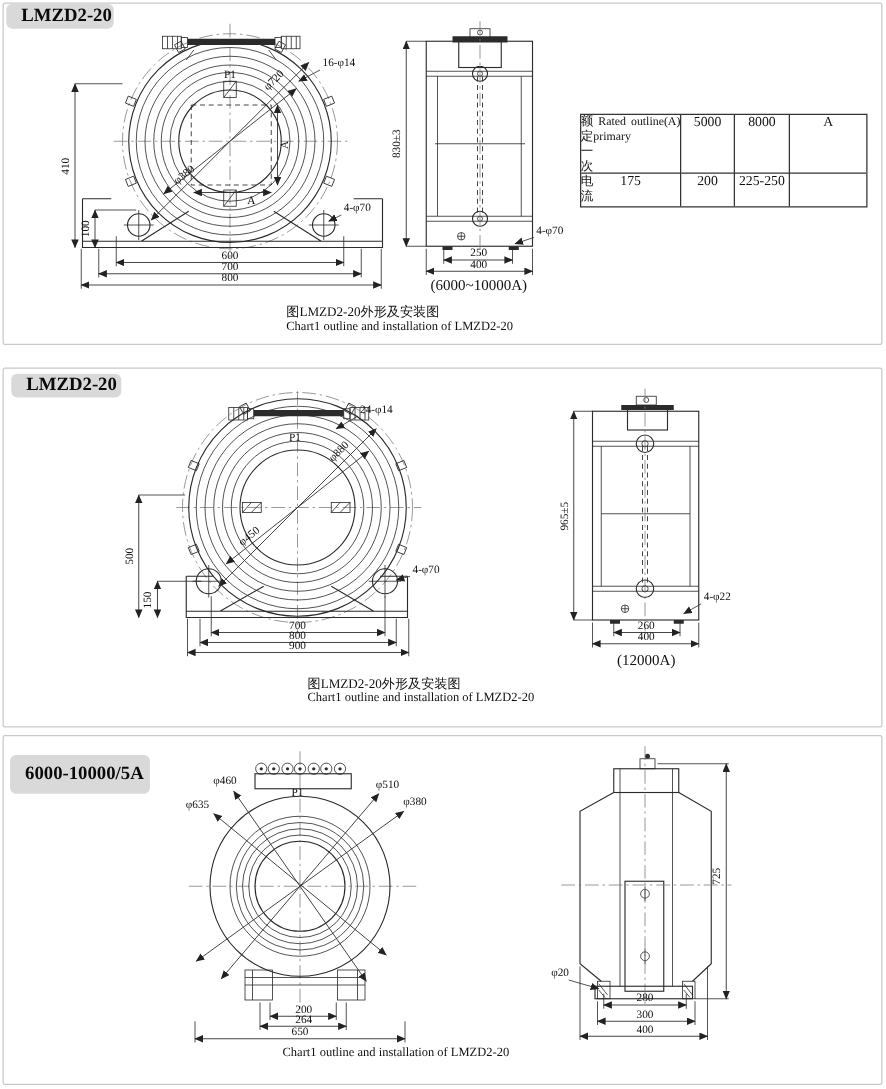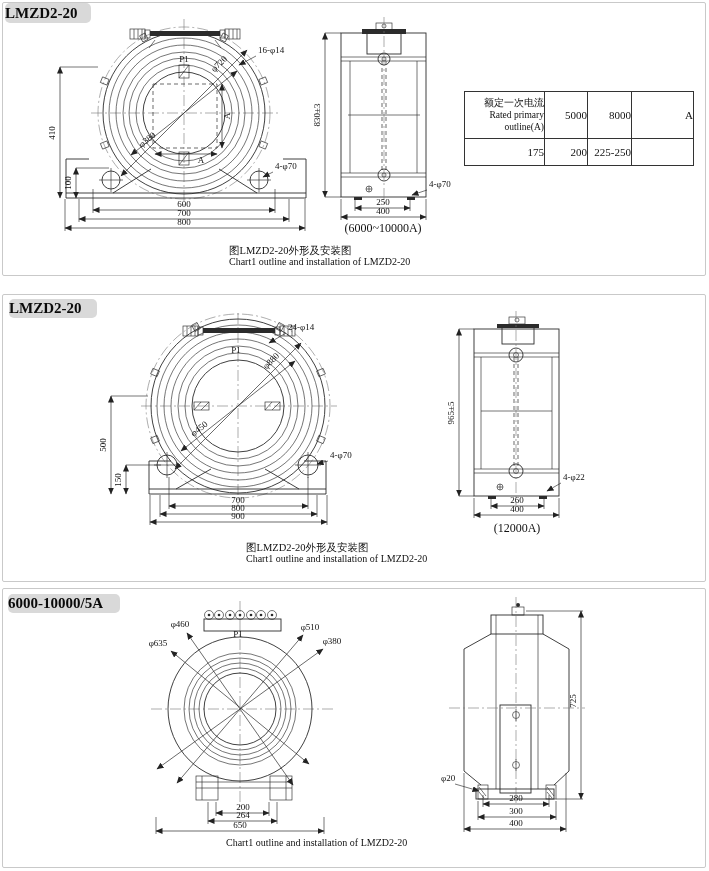--- a/index.html
+++ b/index.html
@@ -1,37 +1,37 @@
 <!DOCTYPE html>
 <html><head>
 <meta charset="utf-8">
 <style>
   html,body{margin:0;padding:0}
   body{width:709px;height:871px;background:#ffffff;position:relative;overflow:hidden;
        font-family:"Liberation Serif",serif;color:#111}
   .panel{position:absolute;left:2px;width:704px;background:#fff;border:1px solid #c9c9c9;border-radius:2px;box-sizing:border-box}
   .tab{position:absolute;background:#d9d9d9;border-radius:5px;display:flex;align-items:center;
-       padding-left:0;box-sizing:border-box;font-weight:600;font-size:15px;color:#0a0a0a;
+       padding-left:12px;box-sizing:border-box;font-weight:600;font-size:15px;color:#0a0a0a;
        font-family:"Liberation Serif",serif}
   .cap{position:absolute;width:250px;text-align:left;line-height:11px}
   .cap-cn{font-size:10.5px}
   .cap-en{font-size:10px}
   .dwg{position:absolute;left:0;top:0}
   svg .ln{fill:none;stroke:#2b2b2b;stroke-width:.9}
   svg .tn{fill:none;stroke:#2b2b2b;stroke-width:.65}
   svg .cl{fill:none;stroke:#777;stroke-width:.6;stroke-dasharray:11 3 2 3}
   svg .dsh{fill:none;stroke:#2b2b2b;stroke-width:.7;stroke-dasharray:4 3}
   svg .dim{fill:none;stroke:#2b2b2b;stroke-width:.7}
   svg text{font-family:"Liberation Serif",serif;font-size:9px;fill:#111}
   svg .mid{text-anchor:middle}
   svg .big{font-size:12px}
   .tbl{position:absolute;display:grid;grid-template-columns:80px 43px 44px 61px;grid-template-rows:47px 26px;
        border:1px solid #333;background:#fff}
-  .tbl>div{border-right:1px solid #333;border-bottom:1px solid #333;display:flex;flex-direction:column;
-       align-items:flex-end;justify-content:center;font-size:11px;line-height:12px;text-align:center}
+  .tbl>div{border-right:1px solid #333;border-bottom:1px solid #333;display:flex;flex-direction:row;
+       align-items:flex-start;justify-content:center;font-size:11px;line-height:12px;text-align:center}
   .tbl>div:nth-child(4n){border-right:none}
   .tbl>div:nth-child(n+5){border-bottom:none}
   .hcn{font-size:10px}.hen{font-size:9.5px}
 </style>
 </head>
 <body>
 
 <div class="panel" style="top:2px;height:274px">
   <div class="tab" style="left:2px;top:0;width:86px;height:20px">
     <span>LMZD2-20</span>
@@ -268,21 +268,21 @@
     </g>
   </svg>
 
   <div class="cap" style="left:243px;top:247px">
     <div class="cap-cn">图LMZD2-20外形及安装图</div>
     <div class="cap-en">Chart1 outline and installation of LMZD2-20</div>
   </div>
 </div>
 
 <div class="panel" style="top:588px;height:280px">
-  <div class="tab" style="left:5px;top:5px;width:112px;height:19px">
+  <div class="tab" style="left:5px;top:15px;width:112px;height:31px">
     <span>6000-10000/5A</span>
   </div>
 
   <svg class="dwg" width="704" height="278" viewBox="0 0 704 278">
     <defs>
       <marker id="a3" markerWidth="8" markerHeight="8" refX="6.5" refY="3" orient="auto-start-reverse" markerUnits="userSpaceOnUse">
         <path d="M0,0L7,3L0,6Z" fill="#222"></path>
       </marker>
     </defs>
 

